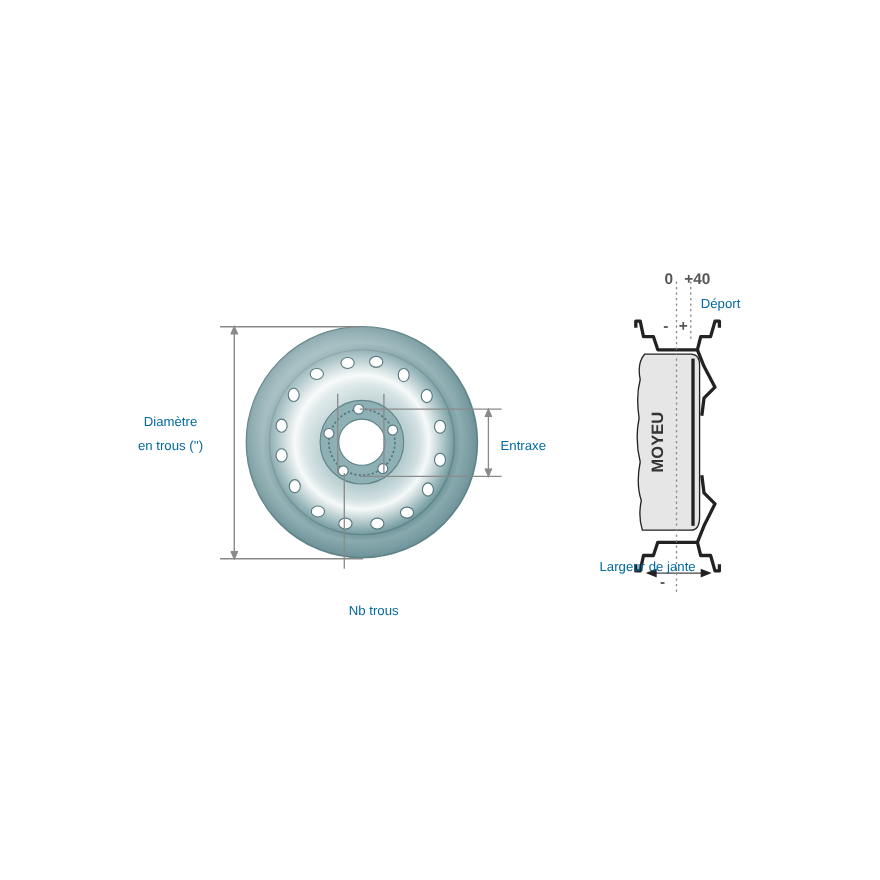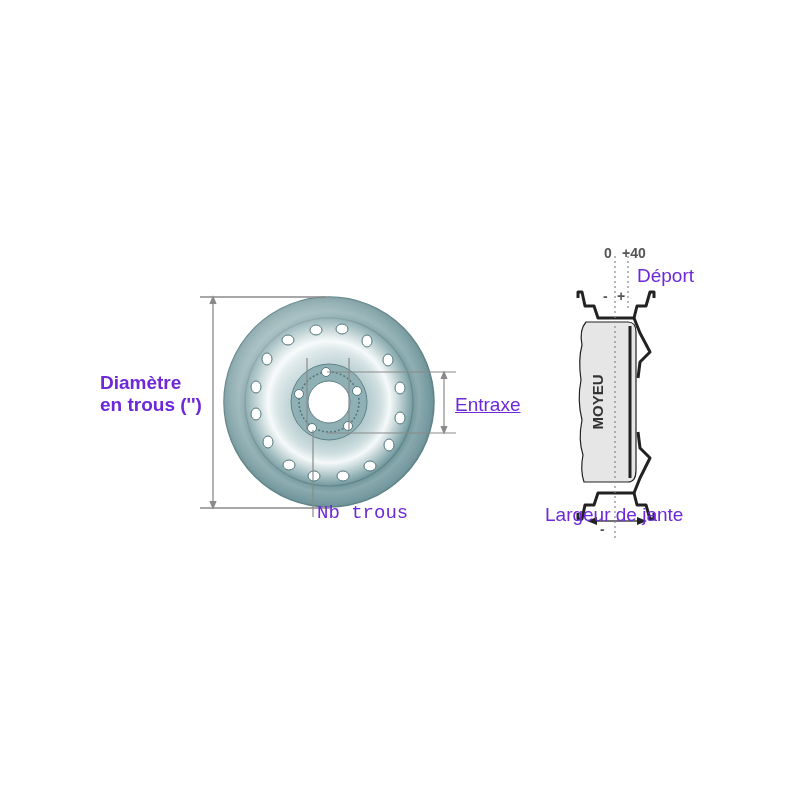--- a/index.html
+++ b/index.html
@@ -1,20 +1,20 @@
 <!DOCTYPE html>
 <html><head>
   <meta charset="utf-8">
   <style>
     html, body { margin: 0; padding: 0; background: #ffffff; }
     body { width: 800px; height: 800px; position: relative; overflow: hidden;
            font-family: "Liberation Sans", "DejaVu Sans", sans-serif; }
     .canvas { position: absolute; left: 0; top: 0; width: 800px; height: 800px; }
-    .label { position: absolute; color: #6d28d9; font-size: 19px; line-height: 22px; white-space: nowrap; }
-    .label.center { text-align: left; font-weight: bold; }
+    .label { position: absolute; color: #0369a1; font-size: 12px; line-height: 22px; white-space: nowrap; }
+    .label.center { text-align: center; }
     .small { font-size: 14px; color: #555; font-weight: bold; }
   </style>
 </head>
 <body>
 
 <svg class="canvas" viewBox="0 0 800 800" xmlns="http://www.w3.org/2000/svg">
   <defs>
     <radialGradient id="wheelGrad" cx="50%" cy="50%" r="50%">
       <stop offset="0%" stop-color="#ffffff"></stop>
       <stop offset="22%" stop-color="#ffffff"></stop>
@@ -113,23 +113,23 @@
   </g>
 
   <text x="0" y="0" transform="translate(603,402) rotate(-90)" text-anchor="middle" font-family="'Liberation Sans', sans-serif" font-weight="bold" font-size="15" fill="#333" id="hubText">MOYEU</text>
 </svg>
 
 <div class="label center" style="left:100px; top:372px; width:110px;">
   <div>Diamètre</div>
   <div>en trous ('')</div>
 </div>
 
-<div class="label" style="left:455px; top:394px;text-decoration:underline;">Entraxe</div>
+<div class="label" style="left:455px; top:394px;">Entraxe</div>
 
-<div class="label" style="left:317px; top:502px;font-family:Liberation Mono, monospace;">Nb trous</div>
+<div class="label" style="left:317px; top:544px;">Nb trous</div>
 
 <div class="label small" style="left:604px; top:242px;">0</div>
 <div class="label small" style="left:622px; top:242px;">+40</div>
 <div class="label" style="left:637px; top:265px;">Déport</div>
 <div class="label small" style="left:603px; top:285px;">-</div>
 <div class="label small" style="left:617px; top:285px;">+</div>
 <div class="label small" style="left:600px; top:518px;">-</div>
 
 <div class="label" style="left:545px; top:504px;">Largeur de jante</div>
 

